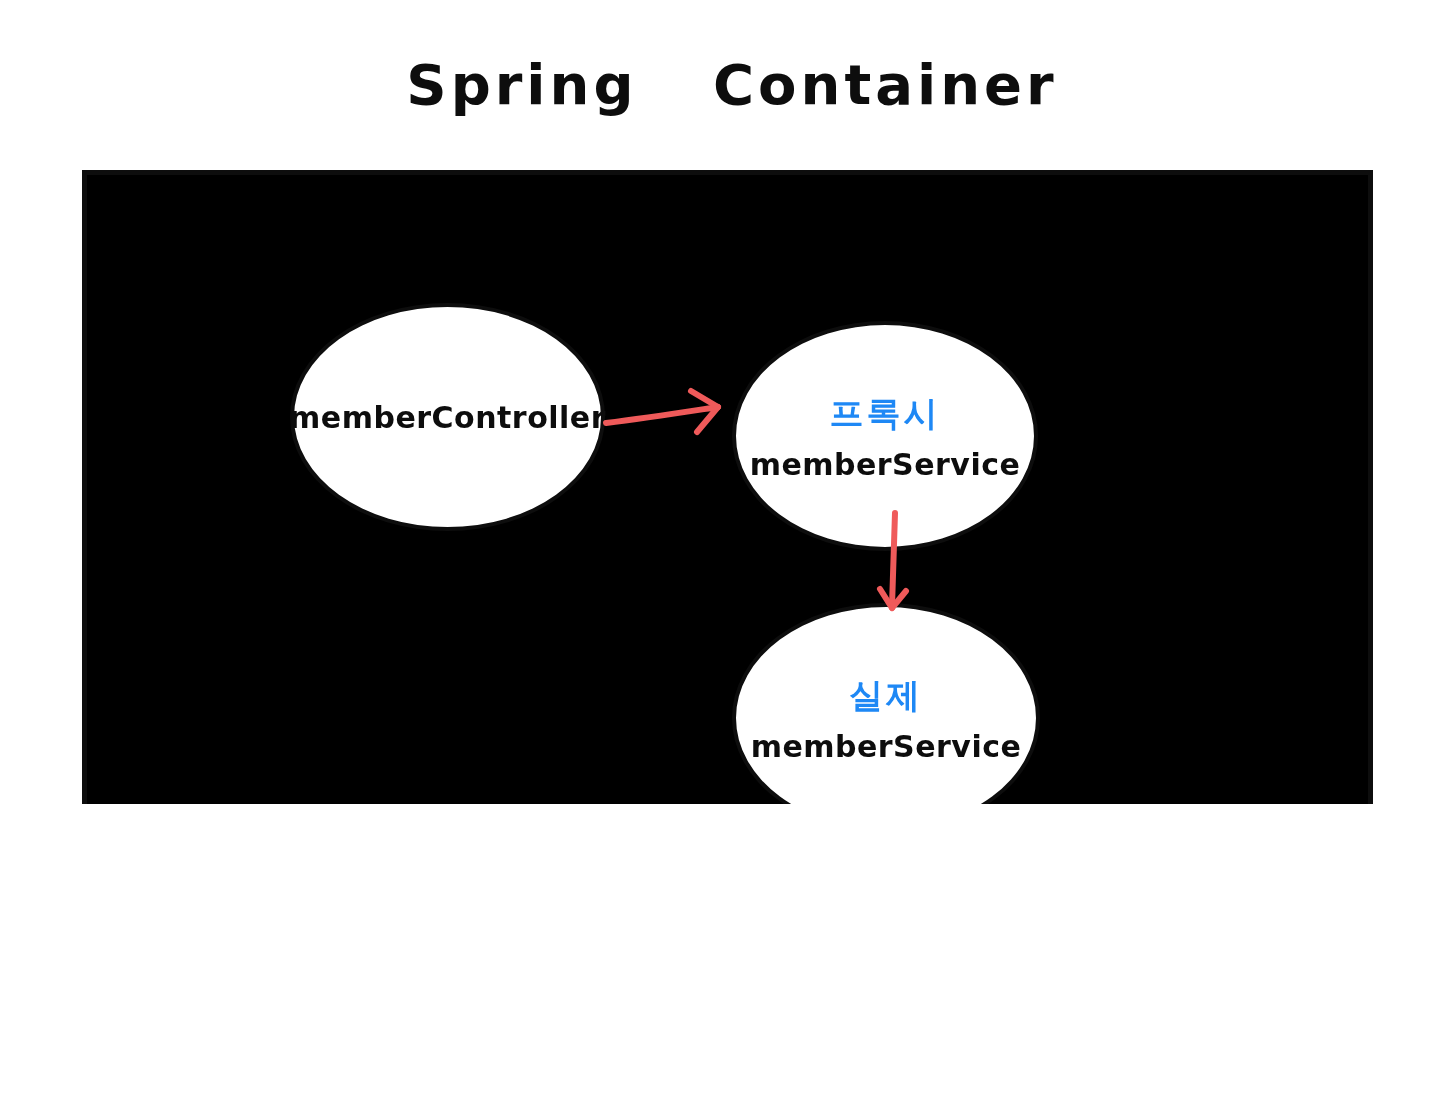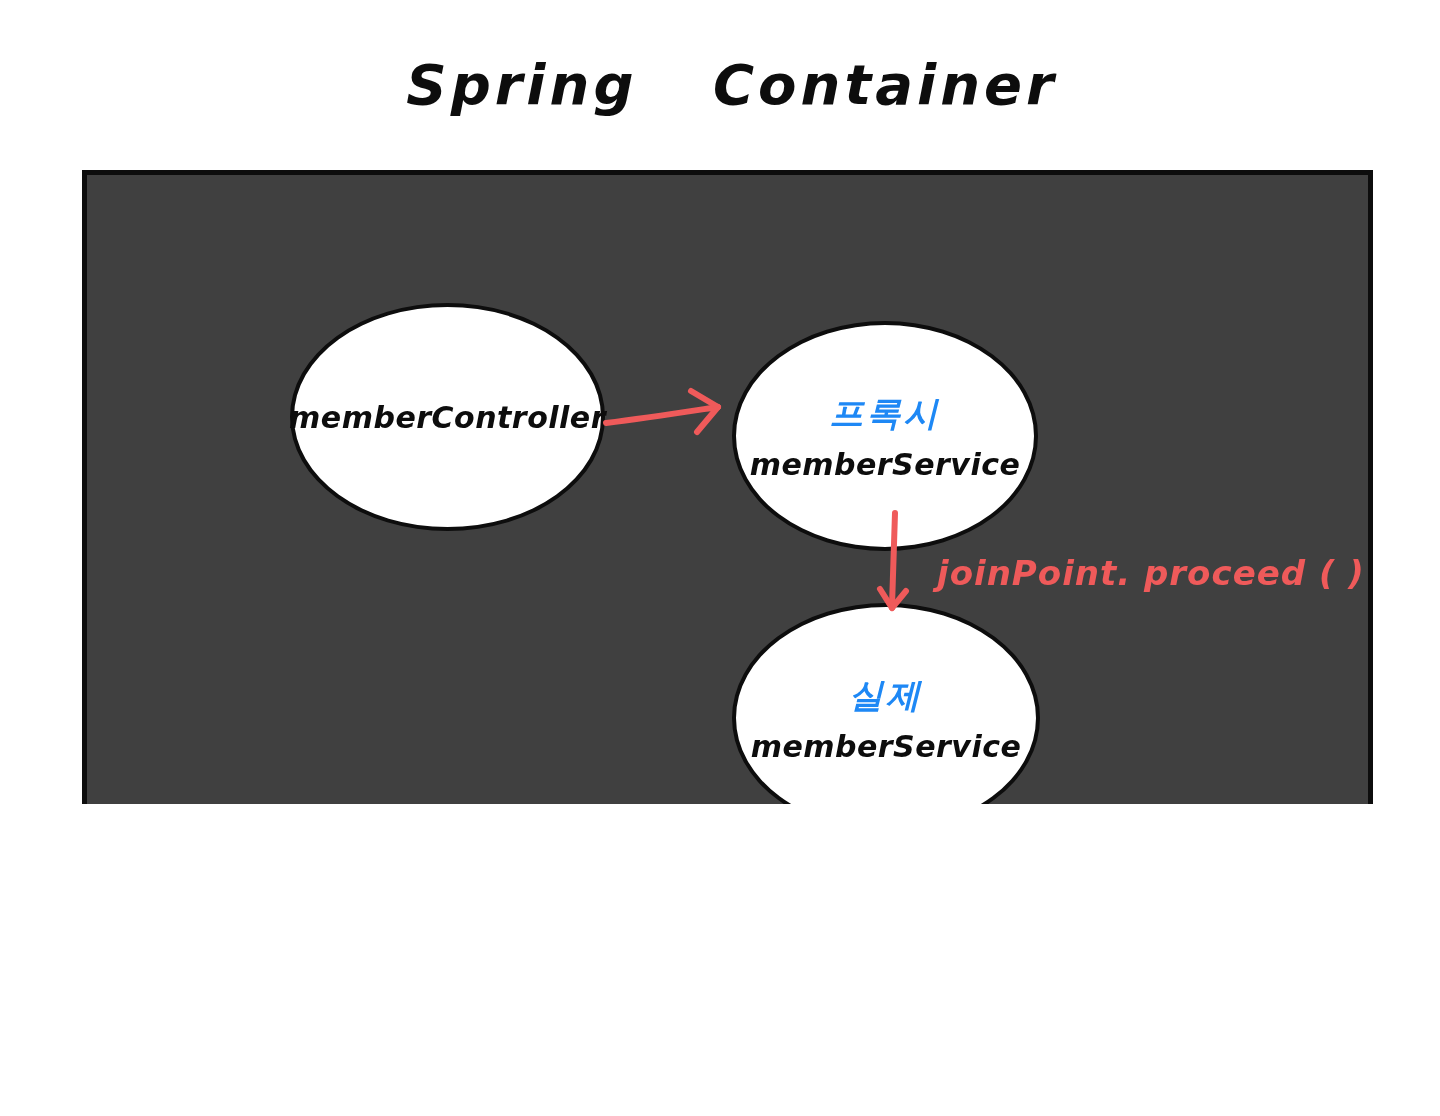--- a/index.html
+++ b/index.html
@@ -1,28 +1,28 @@
 <!DOCTYPE html>
 <html><head>
 <meta charset="utf-8">
 <style>
   html,body{margin:0;padding:0;background:#ffffff;}
   .stage{
     position:relative;width:1440px;height:804px;background:#ffffff;overflow:hidden;
-    font-family:"DejaVu Sans", sans-serif;color:#111;font-style:italic;
+    font-family:"DejaVu Sans", sans-serif;color:#111;
   }
   .title{
     position:absolute;left:0;top:52px;width:100%;text-align:center;
     transform:translateX(12px);
     font-size:56px;font-weight:600;letter-spacing:4px;word-spacing:52px;
     color:#0d0d0d;
   }
   .container-box{
     position:absolute;left:82px;top:170px;width:1291px;height:883px;
-    border:5px solid #0d0d0d;box-sizing:border-box;background:#404040;
+    border:5px solid #0d0d0d;box-sizing:border-box;background:#000000;
   }
   .node{
     position:absolute;border:4px solid #0d0d0d;border-radius:50%;
     display:flex;flex-direction:column;align-items:center;justify-content:center;
     box-sizing:border-box;background:#ffffff;text-align:center;
   }
   .node-label{
     font-size:30px;font-weight:600;color:#0d0d0d;white-space:nowrap;letter-spacing:0.5px;
   }
   .node-sublabel{
@@ -69,16 +69,15 @@
         <path d="M 631 232 L 610 257"></path>
       </g>
 
       <g stroke="#ef5a5a" stroke-width="6" fill="none" stroke-linecap="round" stroke-linejoin="round">
         <path d="M 808 338 C 807 370, 806 402, 805 431"></path>
         <path d="M 805 433 L 793 414"></path>
         <path d="M 805 433 L 819 416"></path>
       </g>
     </svg>
 
-    <div class="arrow-label">joinPoint. proceed ( )</div>
 
   </div>
 </div>
 
 </body></html>

